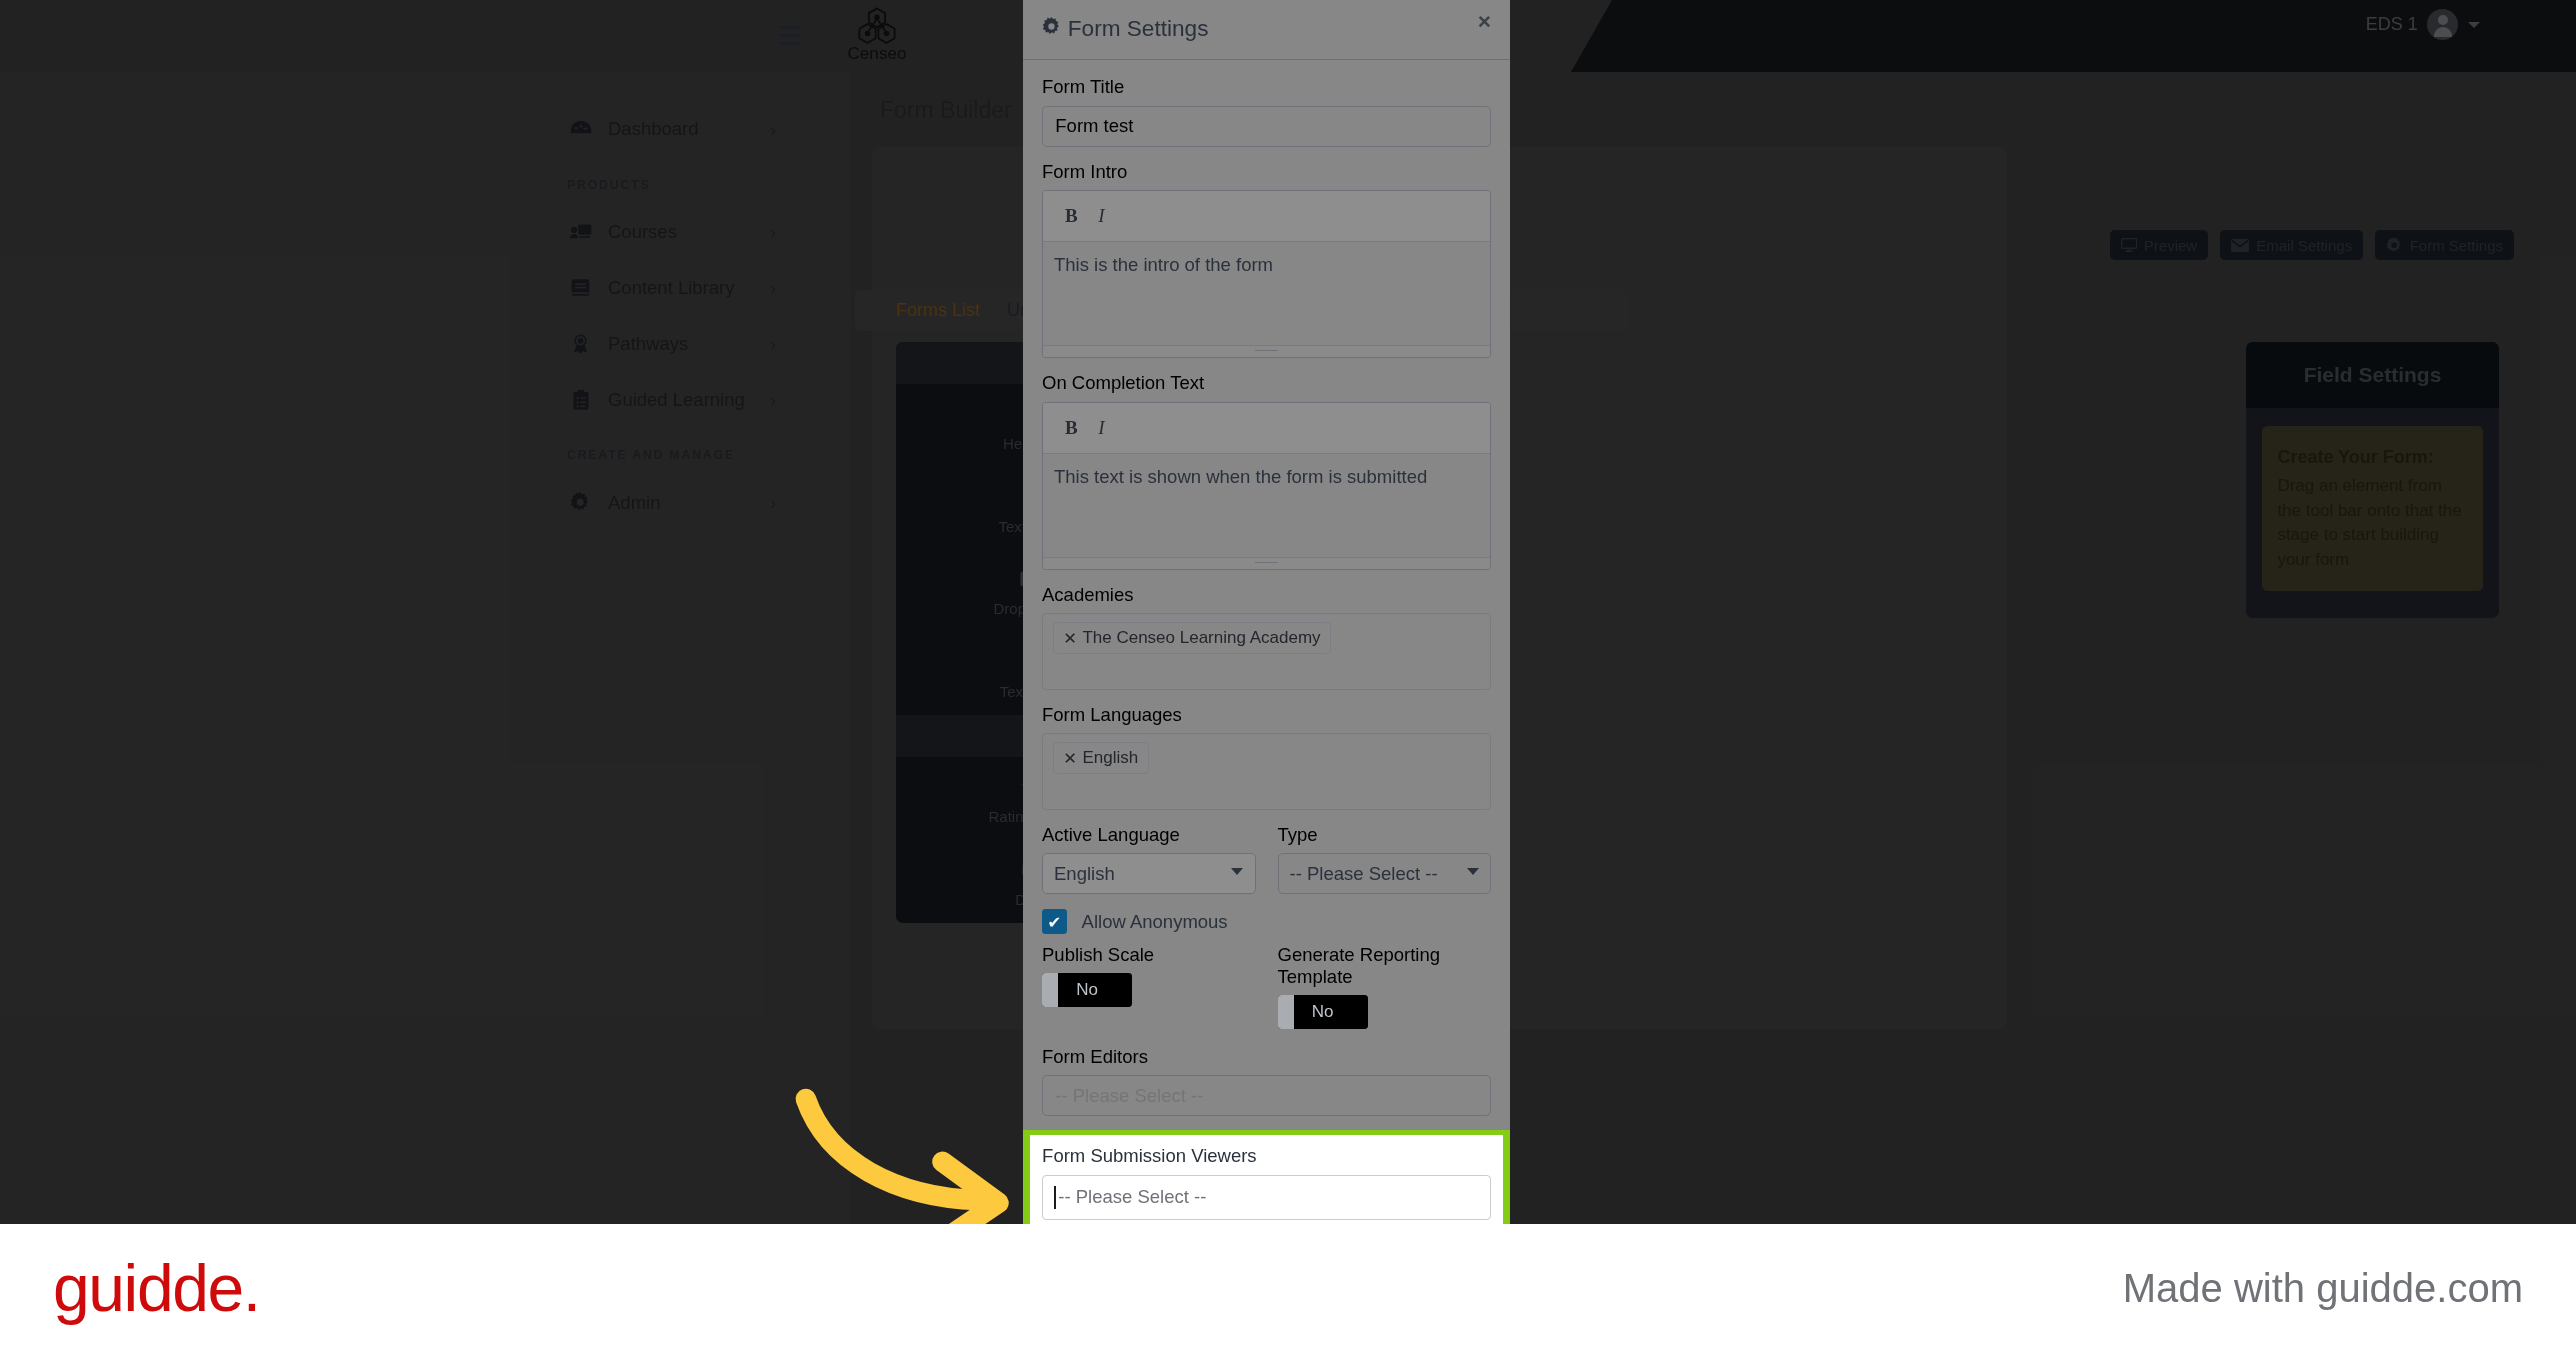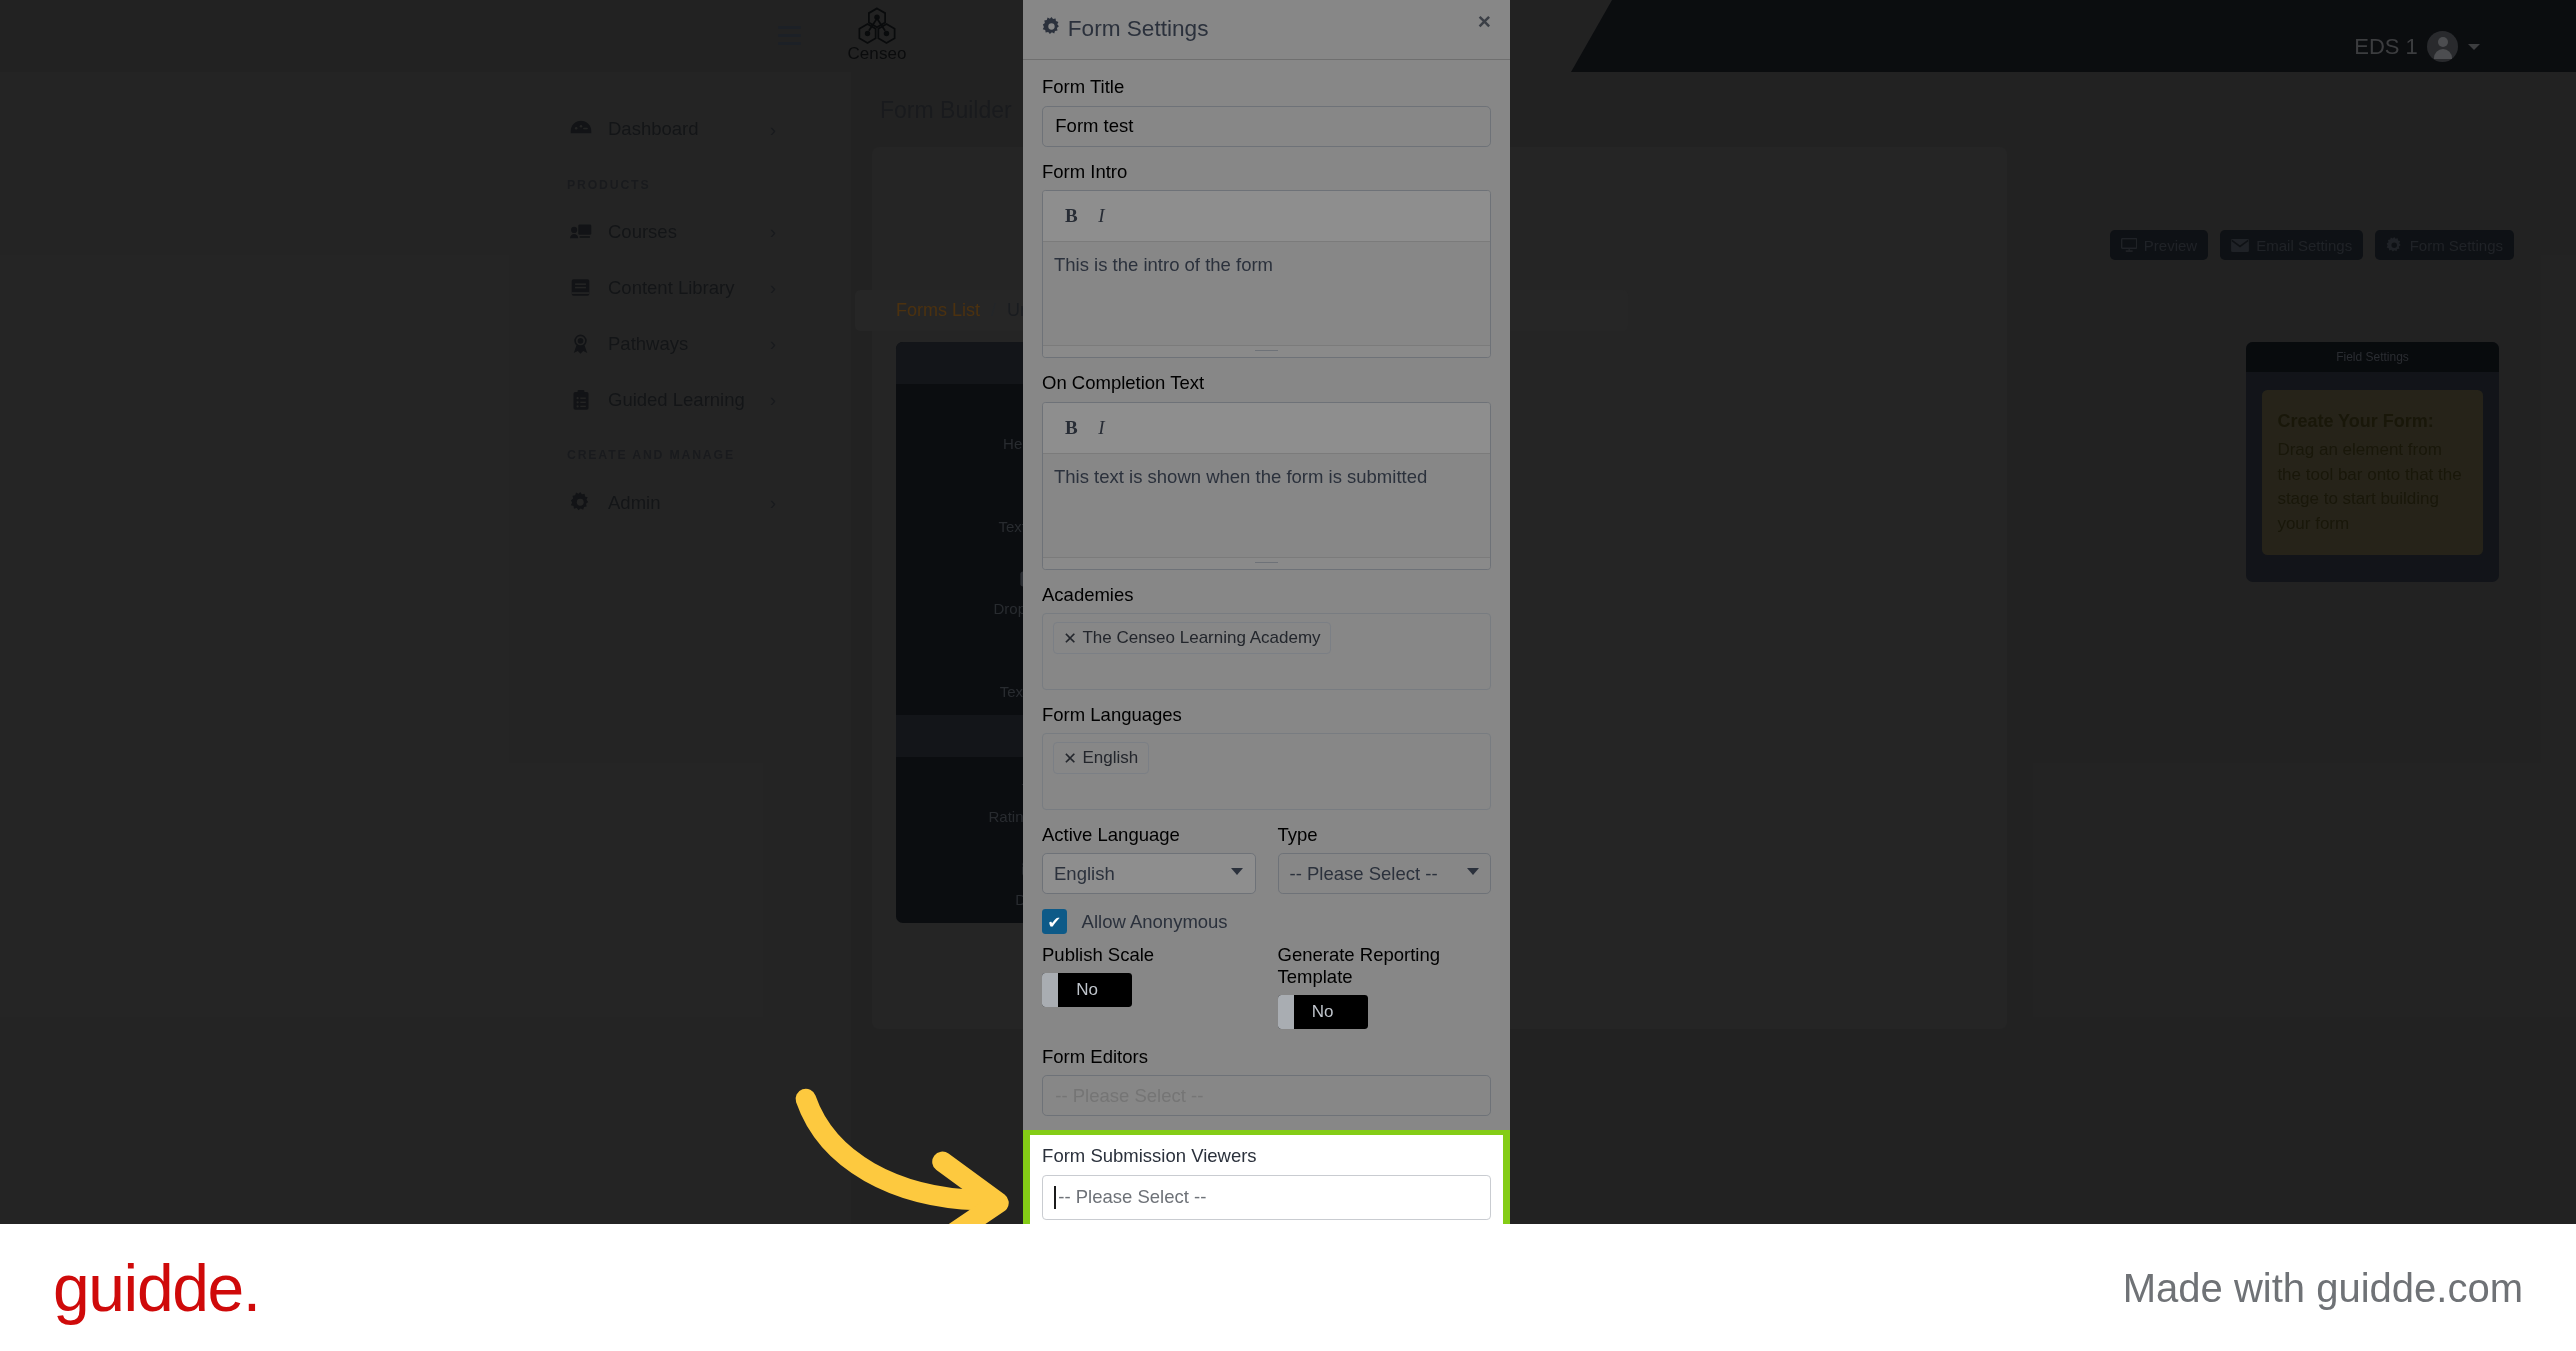--- a/index.html
+++ b/index.html
@@ -39,23 +39,23 @@
   .brand {
     position: absolute; left: 836px; top: 5.5px;
     width: 82px; text-align: center; color: #121417;
   }
   .brand svg { display: block; margin: 0 auto; }
   .brand-name {
     font-size: 17px; letter-spacing: 0.1px; color: #131517;
     margin-top: -1.4px; font-family: "Liberation Sans", sans-serif;
   }
   .user-area {
-    position: absolute; right: 96px; top: 31px;
+    position: absolute; right: 96px; top: 9px;
     display: flex; align-items: center; gap: 9.6px;
-    color: #6d6f73; font-size: 22px;
+    color: #6d6f73; font-size: 18px;
   }
   .avatar {
     width: 31px; height: 31px; border-radius: 50%;
     background: #4b4e53; display: flex; align-items: flex-end; justify-content: center;
     overflow: hidden; position: relative;
   }
   .avatar .head { position:absolute; top:6.2px; width:10.3px; height:10.3px; border-radius:50%; background:#8b8d92; }
   .avatar .body { position:absolute; bottom:2.7px; width:18px; height:10.3px; border-radius:9px 9px 0 0; background:#8b8d92; }
   .caret-down {
     width: 0; height: 0; border-left: 6.2px solid transparent; border-right: 6.2px solid transparent;
@@ -143,22 +143,22 @@
     padding: 18px 0 15px; text-align: center; color: #4a4f57;
   }
   .palette-cell .pi { font-size: 24.6px; line-height: 1; color: #4e535b; }
   .palette-cell .pl { font-size: 15px; margin-top: 8.2px; }
 
   .field-settings {
     position: absolute; right: 77px; top: 342px;
     width: 253px; background: #21262e; border-radius: 6.8px; overflow: hidden;
   }
   .fs-header {
-    background: #101419; color: #4c5159; font-weight: normal;
-    font-size: 12px; text-align: center; padding: 8px 0;
+    background: #101419; color: #4c5159; font-weight: bold;
+    font-size: 21px; text-align: center; padding: 21px 0;
   }
   .fs-body { padding: 18px 16.4px 27px; }
   .fs-note {
     background: #45412f; border-radius: 5.5px; padding: 18px 15px;
     font-size: 17px; line-height: 1.45; color: #2e2a12;
   }
   .fs-note b { display: block; font-size: 18px; margin-bottom: 4.1px; }
 
   
   #overlay {

